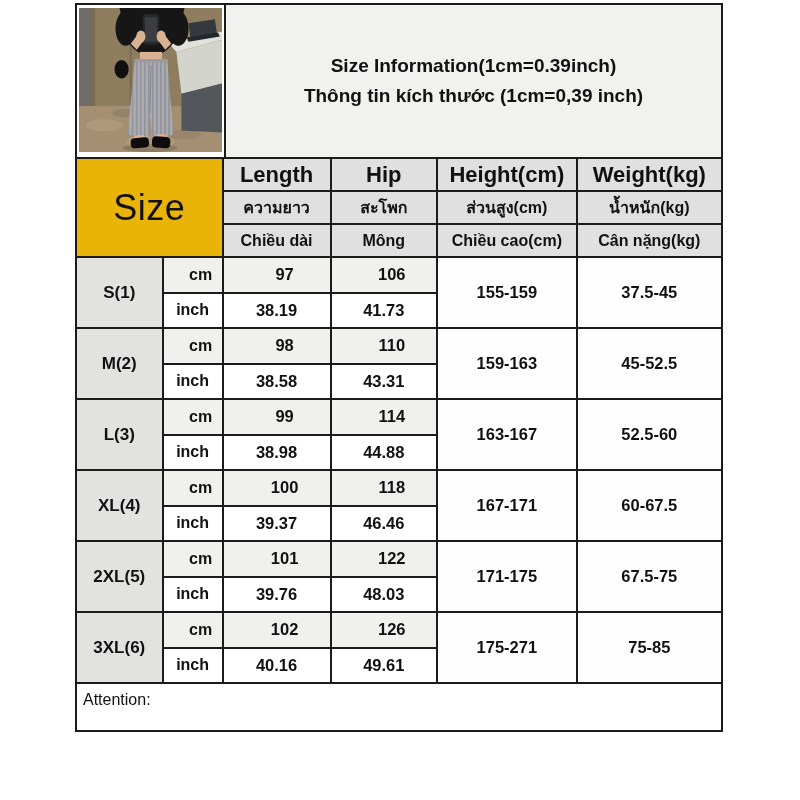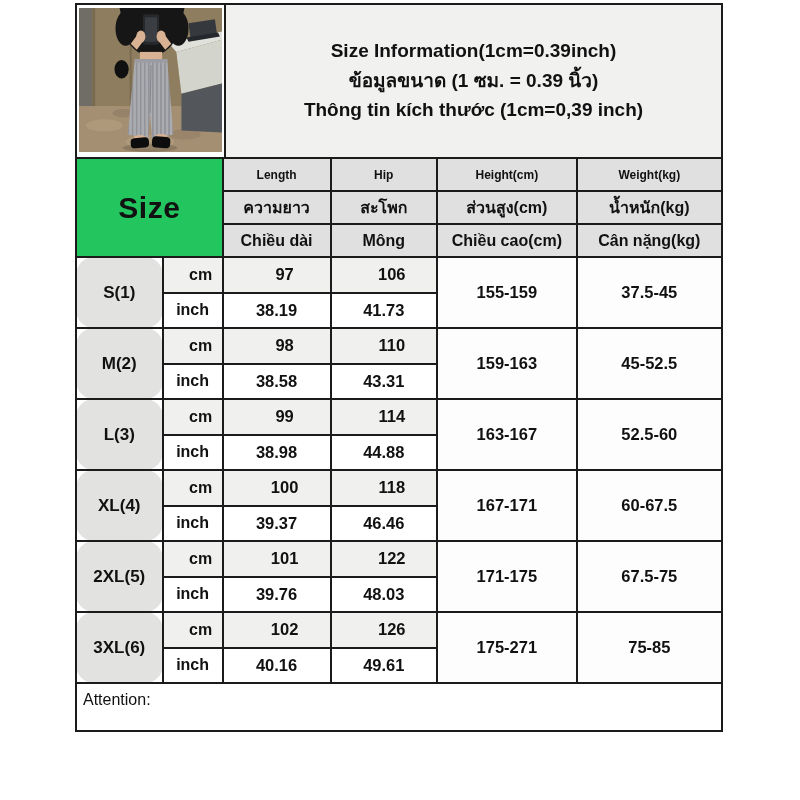--- a/index.html
+++ b/index.html
@@ -15,24 +15,24 @@
   .title-cell { flex:1; background:#f1f1f0; border-left:2px solid #1b1b1b;
                 display:flex; flex-direction:column; justify-content:center; align-items:center; gap:9px; }
   .title-line { font-weight:bold; font-size:19px; line-height:1.1; text-align:center; }
 
   
   table { width:100%; border-collapse:collapse; table-layout:fixed; }
   th, td { border:2px solid #1b1b1b; text-align:center; vertical-align:middle;
            overflow:hidden; white-space:nowrap; }
   thead tr { height:33px; }
   tbody tr { height:35.5px; }
-  thead th { background:#e0e0e0; font-weight:bold; font-size:12px; }
+  thead th { background:#e0e0e0; font-weight:bold; font-size:22px; }
   thead tr.th-thai th, thead tr.th-viet th { font-size:16px; }
-  .size-head { background:#22c55e; font-weight:bold; font-size:30px; letter-spacing:.5px; }
-  .c-size  { background:#e2e2e1; font-weight:bold; font-size:17px;border-radius:18px; }
+  .size-head { background:#eab308; font-weight:normal; font-size:36px; letter-spacing:.5px; }
+  .c-size  { background:#e2e2e1; font-weight:bold; font-size:17px; }
   .c-unit  { font-weight:bold; font-size:16px; background:#ffffff; }
   .c-val   { font-weight:bold; font-size:16.5px; background:#ffffff; }
   .shade   { background:#f0f0ef;padding-left:16px; }
   .c-merge { font-weight:bold; font-size:16.5px; background:#fdfdfd; }
 
   
   .attention { border:2px solid #1b1b1b; border-top:none; background:#fff;
                padding:4px 8px 18px 6px; font-size:16px; line-height:1.5; }
   .attention .note { margin:0; }
 </style>
@@ -94,21 +94,20 @@
 
           <ellipse cx="60" cy="127" rx="6" ry="2.6" fill="#d9b193"></ellipse>
           <ellipse cx="81" cy="126" rx="6" ry="2.6" fill="#d9b193"></ellipse>
           <rect x="51" y="127" width="18" height="10" rx="4" fill="#0d0d0d" transform="rotate(-5 60 132)"></rect>
           <rect x="72" y="126" width="18" height="11" rx="4" fill="#0d0d0d" transform="rotate(4 81 131)"></rect>
         </svg>
       </div>
     </div>
     <div class="title-cell">
       <div class="title-line">Size Information(1cm=0.39inch)</div>
-      <div class="title-line">ข้อมูลขนาด (1 ซม. = 0.39 นิ้ว)</div>
       <div class="title-line">Thông tin kích thước (1cm=0,39 inch)</div>
     </div>
   </div>
 
   <table>
     <colgroup>
       <col style="width:13.4%">
         <col style="width:9.3%">
         <col style="width:16.7%">
       <col style="width:16.5%">

